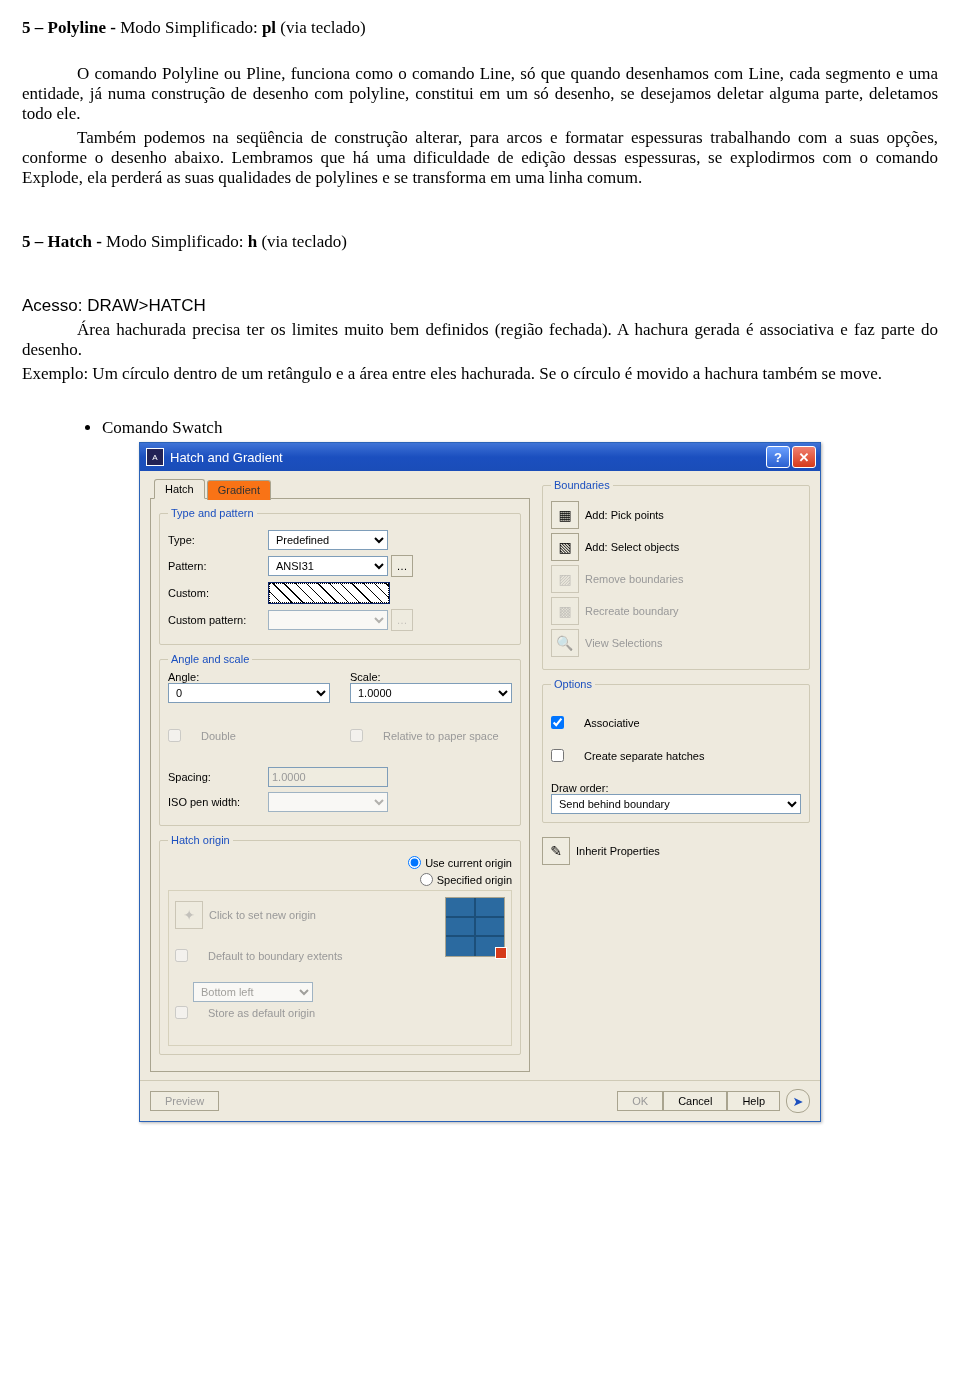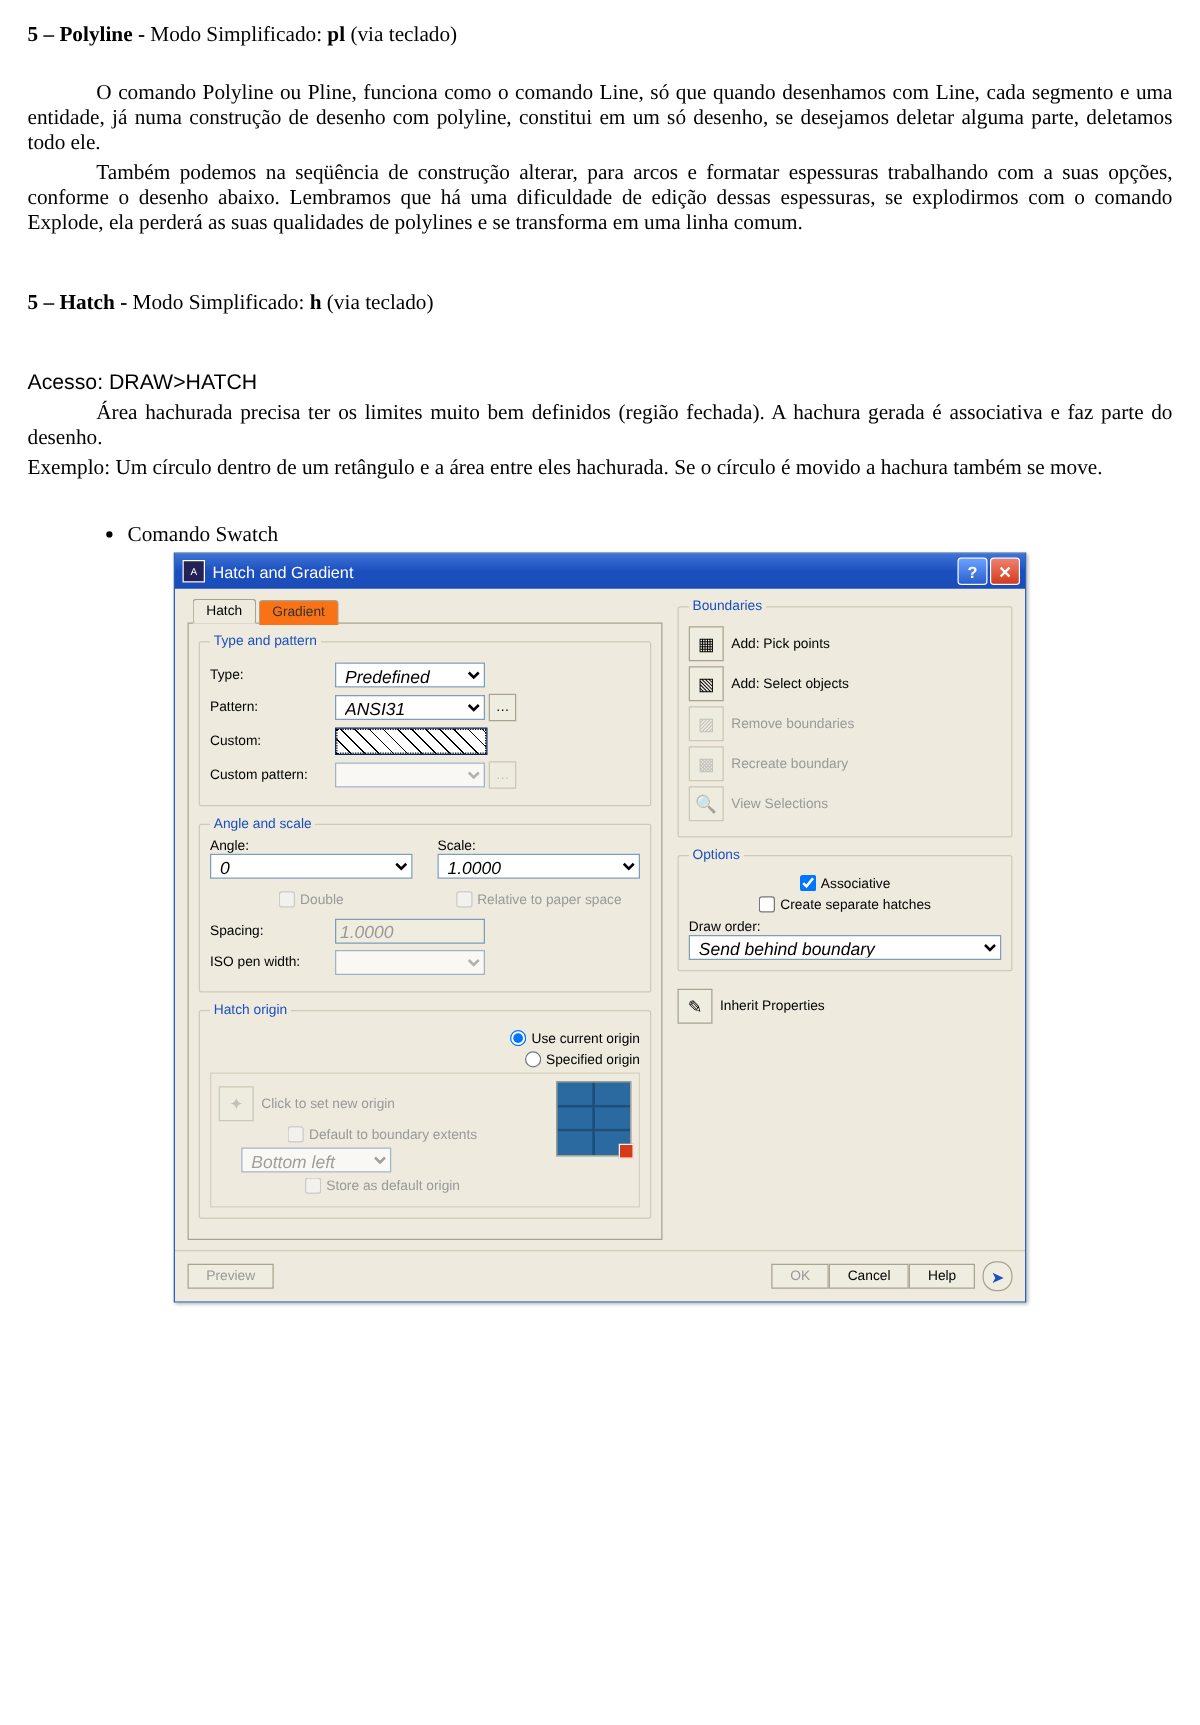--- a/index.html
+++ b/index.html
@@ -80,25 +80,24 @@
   }
   fieldset.grp > legend {
     color:#1b4fbf;
     padding: 0 3px;
     font-size: 11px;
   }
   .row { display:flex; align-items:center; margin: 5px 0; }
   .row label.l { width: 100px; color:#000;}
   .row.disabled, .row.disabled * { color:#999; }
   select, input[type=text] {
-    font-family: Tahoma, sans-serif; font-size: 14px;
+    font-family: Tahoma, sans-serif; font-size: 11px;
     border:1px solid #7e9db9;
     height: 20px; box-sizing:border-box; padding: 1px 3px;
     background:#fff;
-    font-style:italic;
   }
   select { width: 120px; }
   .mini-btn {
     width: 20px; height: 20px; margin-left: 3px;
     border:1px solid #a9a48f; background:#efece0;
     display:inline-flex;align-items:center;justify-content:center;
     font-size:11px;
   }
   .swatch {
     width: 120px; height: 20px; border:1px solid #0a246a;
@@ -155,21 +154,21 @@
     border:1px solid #a9a48f; background:#efece0;
     padding: 3px 14px; font-size:11px;
   }
   .footer .spacer-f { flex:1; }
   .footer .expand {
     width:22px;height:22px;border:1px solid #a9a48f;border-radius:11px;
     background:#efece0; display:inline-flex;align-items:center;justify-content:center;
     margin-left:6px; font-size:13px; color:#1b4fbf;
   }
 
-  .chk { display:flex; align-items:center; gap:4px; margin:4px 0;justify-content:center;}
+  .chk { display:flex; align-items:center; gap:20px; margin:20px 0;}
   input[type=checkbox], input[type=radio]{ margin:0; }
 </style>
 </head>
 <body>
 
 <div class="doc">
   <p>
     <b><span>5 – Polyline - </span></b><span>Modo Simplificado: </span><b><span>pl</span></b><span> (via teclado)</span>
   </p>
   <div class="spacer"></div>

